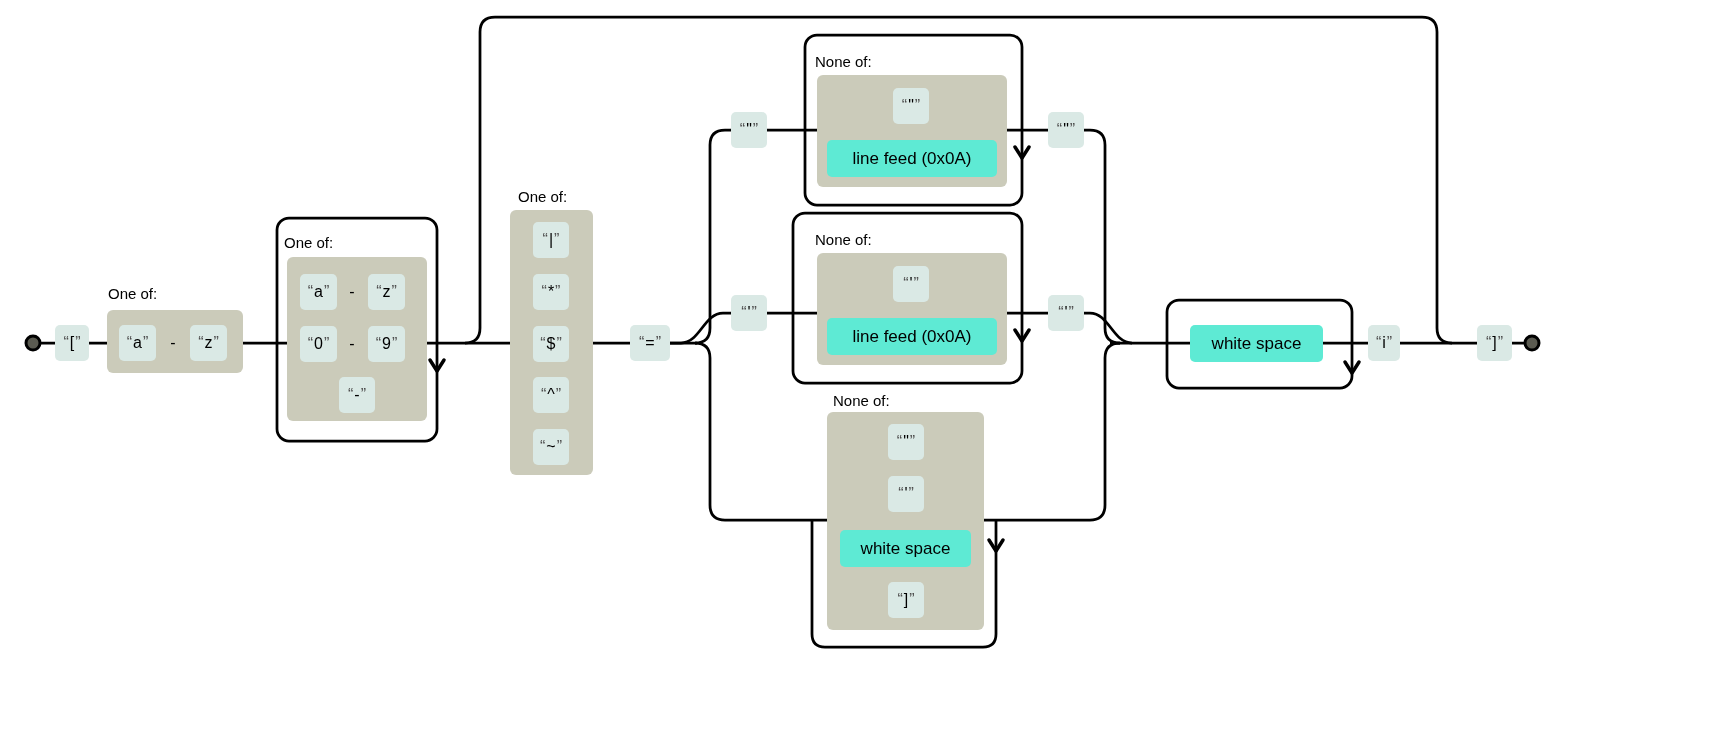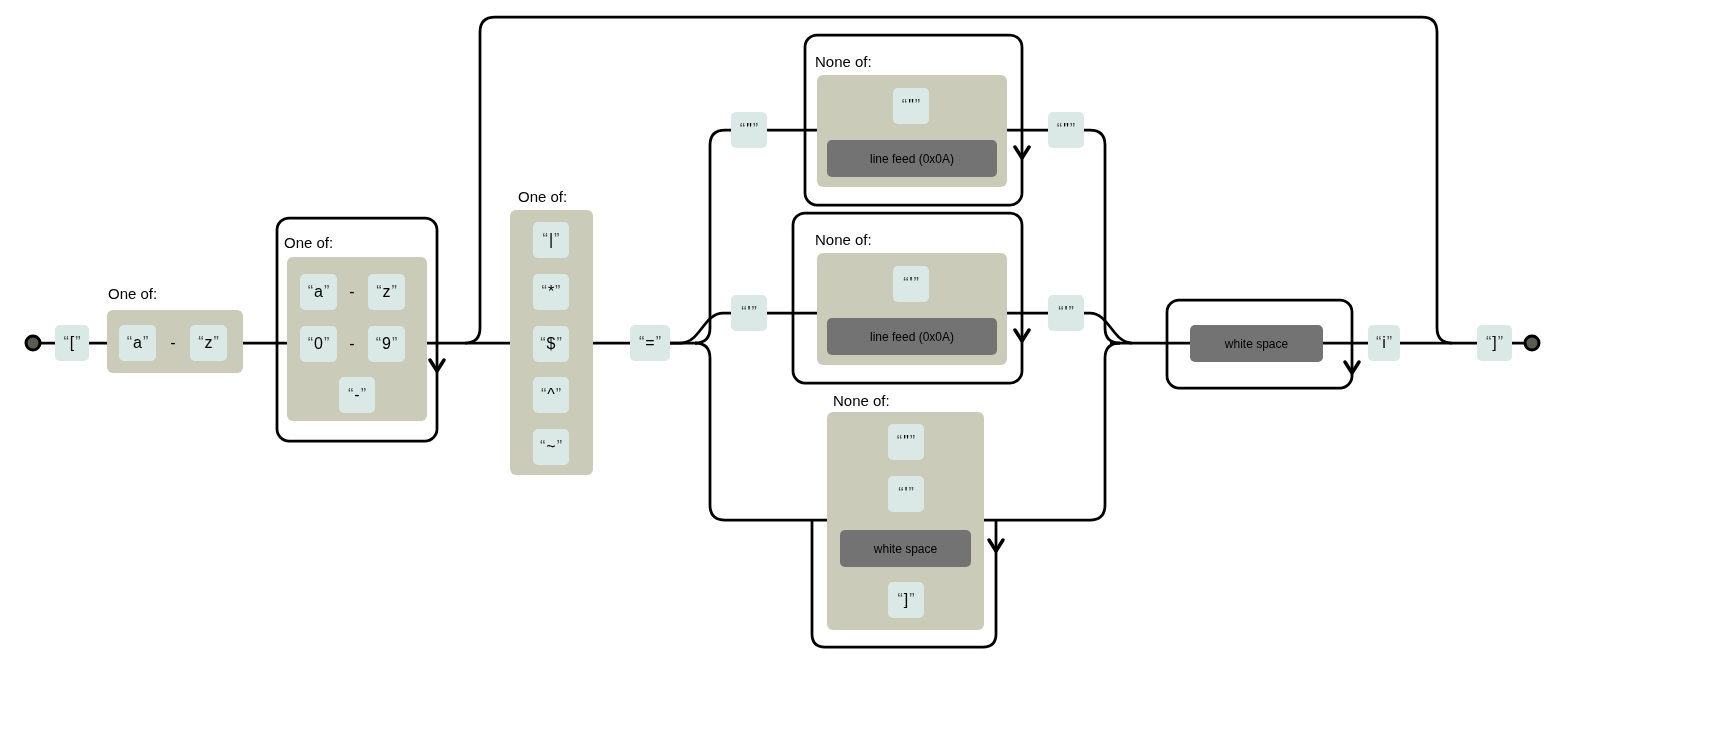--- a/index.html
+++ b/index.html
@@ -12,23 +12,23 @@
   .charset { position:absolute; background:#cbcbba; border-radius:6px; }
   .clabel  { position:absolute; font-size:15px; line-height:16px; color:#000; white-space:nowrap; }
   .lit {
     position:absolute; background:#dae9e5; border-radius:5px; height:36px;
     display:flex; align-items:center; justify-content:center;
     font-size:16px; color:#000; white-space:nowrap;
   }
   .lit .q  { color:#4d4d4d; }
   .lit .ch { padding:0 1px; }
   .esc {
-    position:absolute; background:#737373; border-radius:5px; height:37px;
+    position:absolute; background:#5eead4; border-radius:5px; height:37px;
     display:flex; align-items:center; justify-content:center;
-    font-size:12px; color:#000; white-space:nowrap;
+    font-size:17px; color:#000; white-space:nowrap;
   }
   .dash { position:absolute; font-size:16px; line-height:20px; color:#000; text-align:center; }
 </style>
 </head>
 <body>
 
 <div id="stage">
 
   <svg width="1725" height="734" viewBox="0 0 1725 734">
     <g fill="none" stroke="#000000" stroke-width="2.75">

